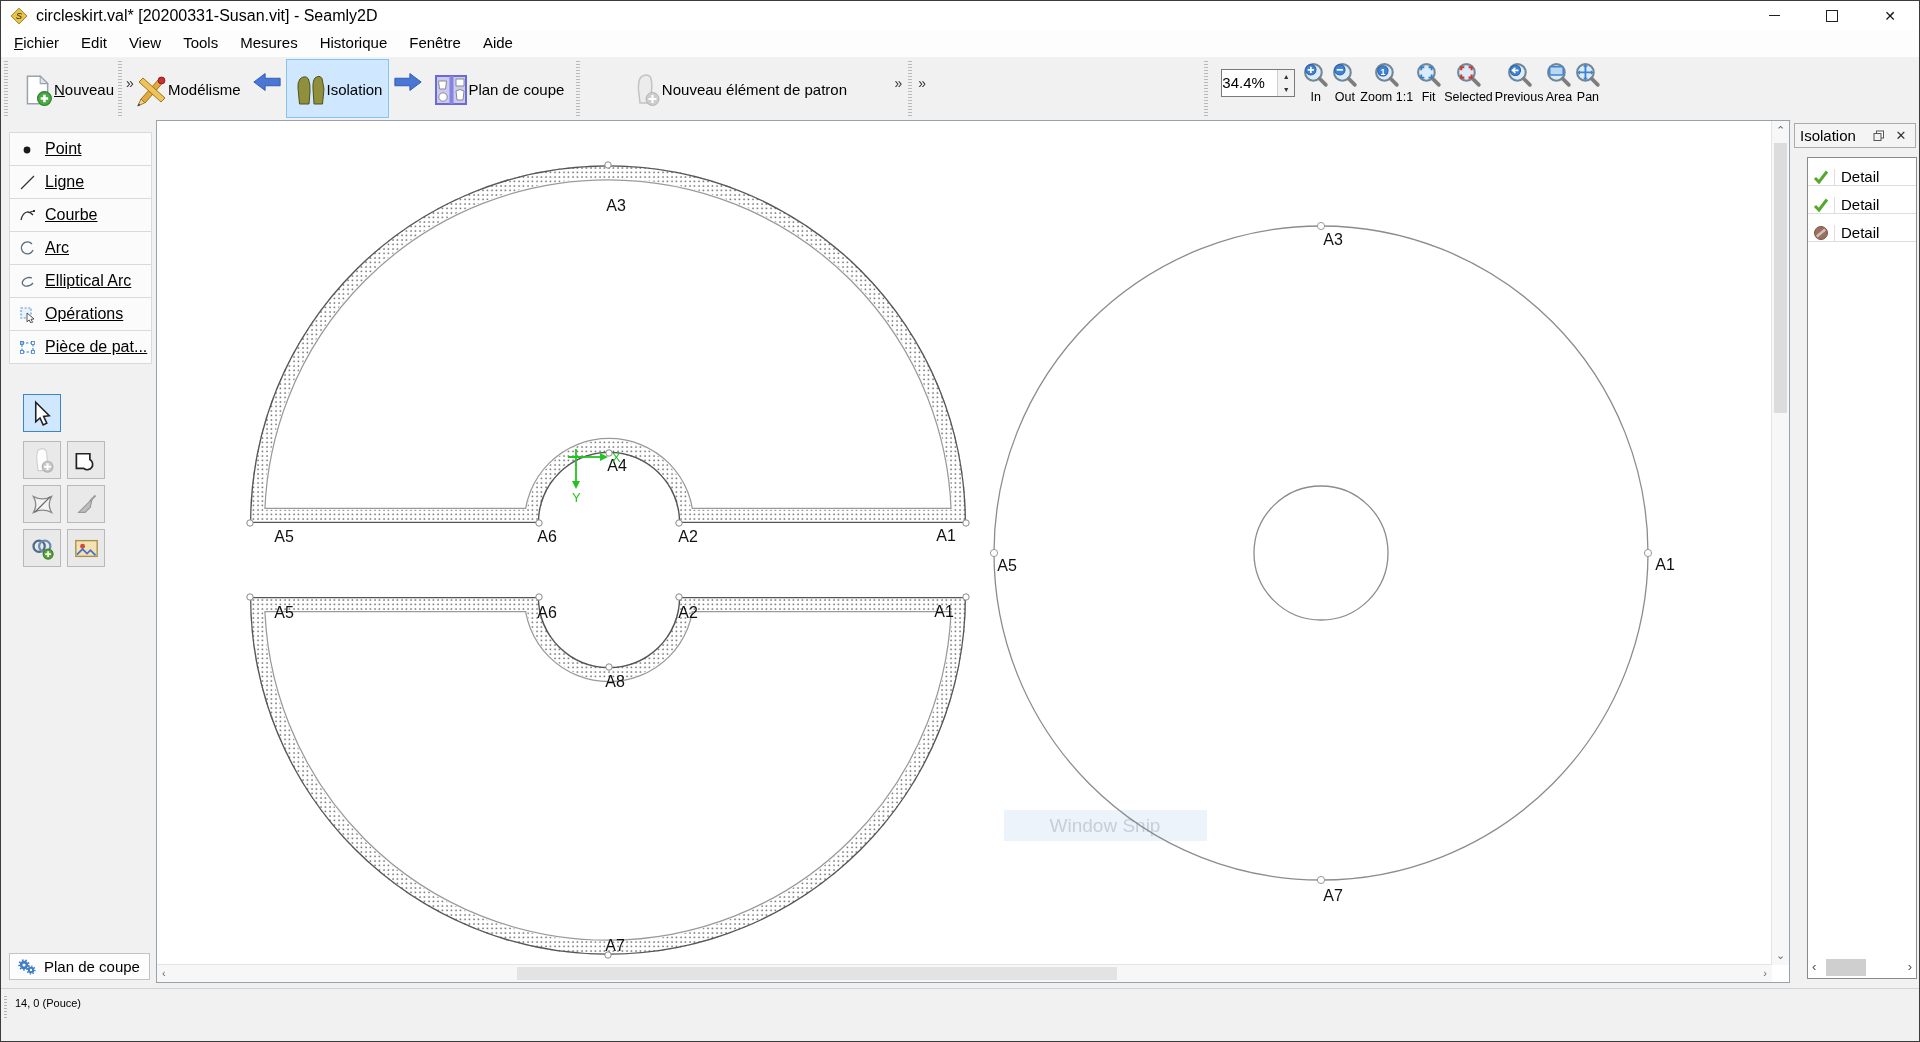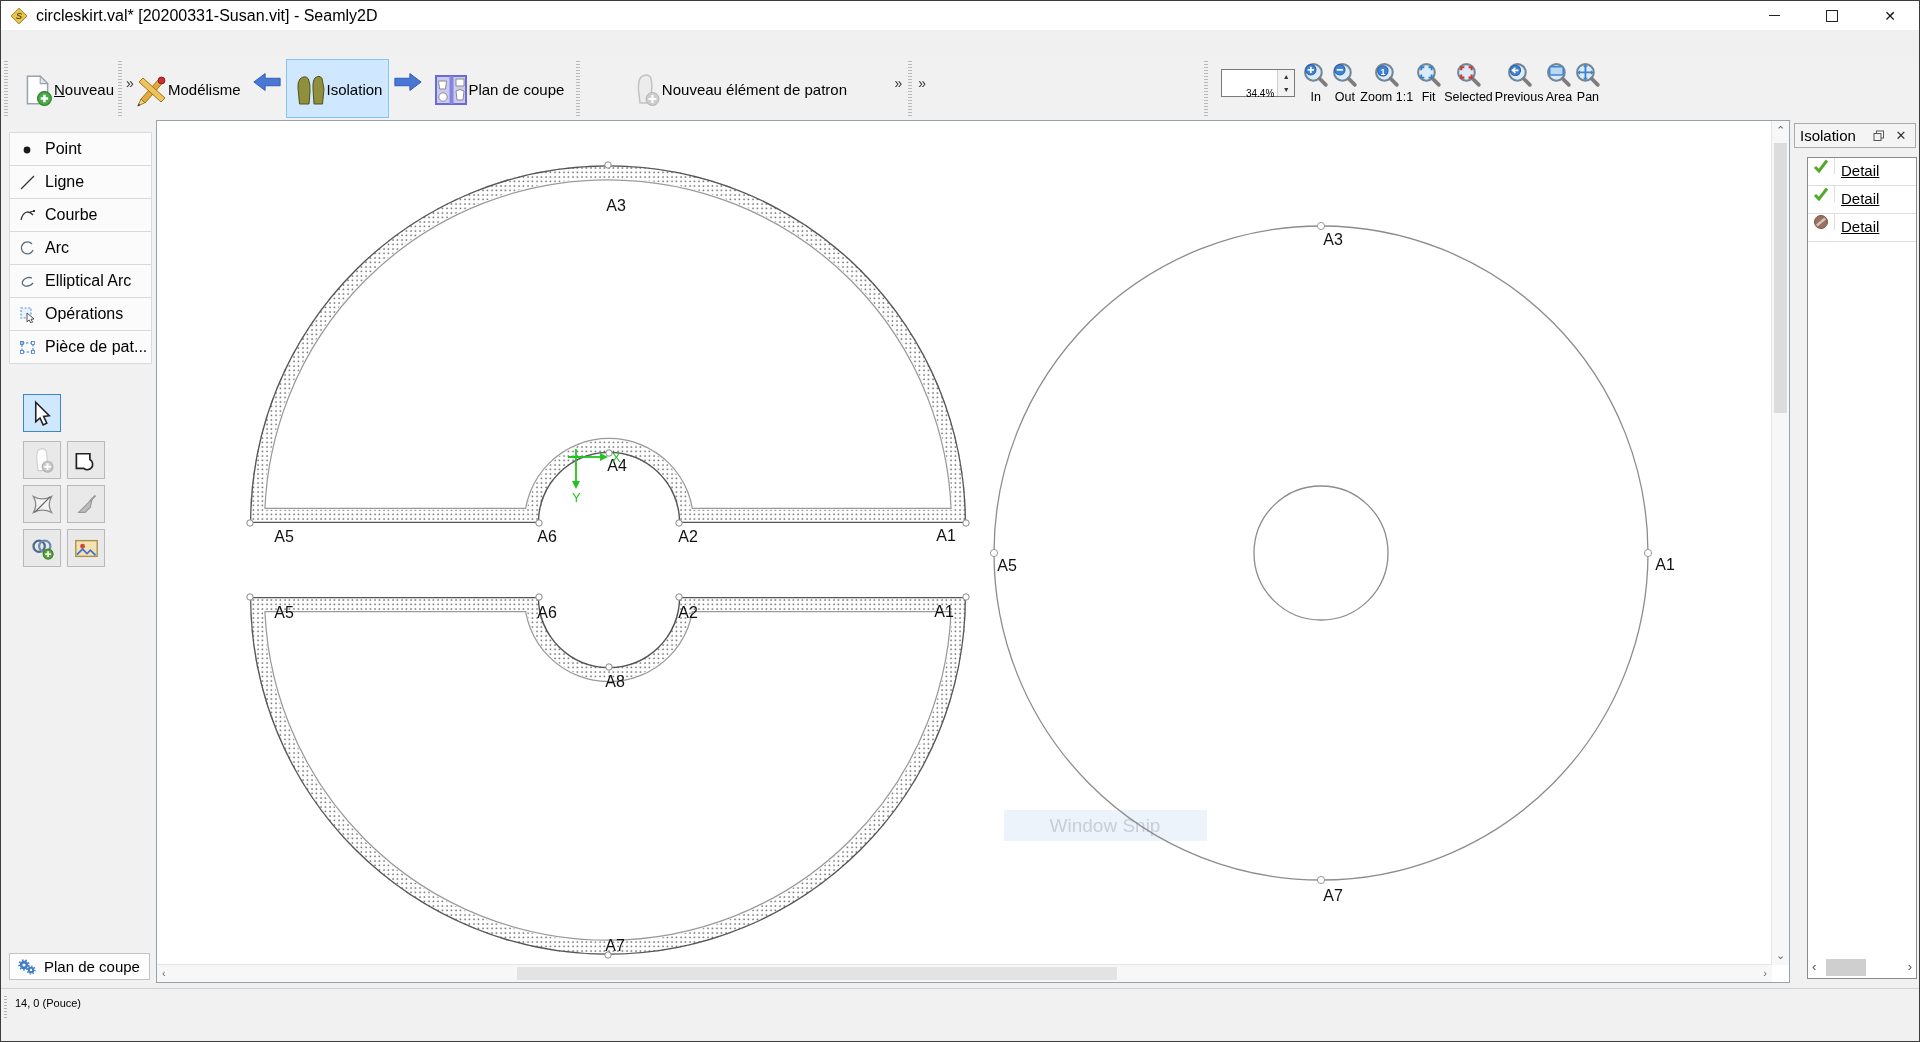--- a/index.html
+++ b/index.html
@@ -28,30 +28,30 @@
   .grip{width:4px;margin:4px 3px;background:repeating-linear-gradient(to bottom,#b9b9b9 0 1px,transparent 1px 3px);}
   .tb-sec{display:flex;align-items:stretch;}
   .tb-btn{display:flex;flex-direction:row;align-items:center;margin:2px 2px;padding:1px 6px 0 6px;border:1px solid transparent;}
   .tb-btn .ticon{width:34px;height:34px;margin-top:2px;}
   .tb-btn .tlabel{font-size:15px;margin-top:1px;white-space:nowrap;}
   .tb-btn.checked{background:#cfe8ff;border:1px solid #84c3f2;}
   .tb-btn.disabled .tlabel{color:#000000;}
   .chev{align-self:center;font-size:14px;color:#333;padding:0 3px;margin-top:-12px;}
   .nav-arrow{align-self:center;width:30px;height:26px;margin:0 2px 14px 2px;}
   .spinbox{align-self:center;display:flex;height:26px;border:1px solid #7a7a7a;background:#fff;margin:0 6px 12px 10px;}
-  .spin-val{width:52px;font-size:10px;text-align:right;padding:18px 3px 0 0;}
+  .spin-val{width:52px;font-size:15px;padding:4px 3px 0 0;}
   .spin-arrows{width:16px;display:flex;flex-direction:column;border-left:1px solid #cfcfcf;}
   .spin-arrows div{flex:1;display:flex;align-items:center;justify-content:center;font-size:7px;color:#333;background:#f2f2f2;}
   .zoom-btn{display:flex;flex-direction:column;align-items:center;margin:2px 1px;padding-top:2px;}
   .zoom-btn .zicon{width:27px;height:27px;}
   .zoom-btn .zlabel{font-size:12.5px;margin-top:2px;white-space:nowrap;}
   
   .sidebar{position:absolute;left:0;top:119px;width:155px;bottom:52px;background:#f1f1f1;}
   .group-btn{position:relative;margin:0 4px 0 8px;height:34px;background:#fbfbfb;border:1px solid #dadada;
-    margin-top:-1px;display:flex;align-items:center;gap:9px;padding-left:9px;font-size:16px;box-sizing:border-box;}
+    margin-top:-1px;display:flex;align-items:center;gap:9px;padding-left:9px;font-size:16px;box-sizing:border-box;text-decoration:underline;}
   .group-btn:first-child{margin-top:12px;}
   .gicon{width:17px;height:17px;flex:0 0 auto;}
   .tool-btn{position:absolute;width:38px;height:38px;background:#e9e9e9;border:1px solid #b9b9b9;
     display:flex;align-items:center;justify-content:center;box-sizing:border-box;}
   .tool-btn.sel{background:#cfe8ff;border:1px solid #3f85c6;}
   .tool-btn svg{width:27px;height:27px;}
   .pdc-btn{position:absolute;left:8px;top:833px;width:141px;height:27px;background:#fdfdfd;border:1px solid #c3c3c3;
     display:flex;align-items:center;gap:7px;padding-left:7px;font-size:15px;box-sizing:border-box;}
   
   .canvas{position:absolute;left:155px;top:119px;width:1634px;height:863px;background:#ffffff;
@@ -63,21 +63,21 @@
   .hthumb{position:absolute;top:2px;bottom:2px;left:360px;width:600px;background:#e3e3e3;}
   
   .rpanel{position:absolute;left:1790px;top:119px;right:0;bottom:52px;background:#f1f1f1;}
   .rp-header{position:absolute;left:3px;top:3px;right:3px;height:25px;background:#f4f4f4;border:1px solid #ababab;
     display:flex;align-items:center;padding:0 5px;box-sizing:border-box;}
   .rp-title{font-size:15px;}
   .rp-btn{margin-left:auto;width:18px;height:18px;display:flex;align-items:center;justify-content:center;}
   .rp-btn + .rp-btn{margin-left:4px;}
   .rp-close{font-size:13px;color:#333;}
   .detail-list{position:absolute;left:16px;top:37px;width:108px;bottom:10px;background:#fff;border:1px solid #8a8a8a;}
-  .detail-row{height:27px;display:flex;align-items:flex-start;border-bottom:1px solid #dedede;text-decoration:underline;}
+  .detail-row{height:27px;display:flex;align-items:flex-end;border-bottom:1px solid #dedede;}
   .d-ic{width:26px;border-right:1px solid #dedede;display:flex;align-items:center;justify-content:center;}
   .d-ic svg{width:16px;height:16px;}
   .d-label{font-size:15px;padding:4px 0 0 6px;}
   .rp-scroll{position:absolute;left:0;right:0;bottom:0;height:21px;background:#fff;}
   .rp-scroll .sb-arrow{color:#555;font-size:13px;}
   .rp-thumb{position:absolute;left:18px;top:2px;width:40px;bottom:2px;background:#cfcfcf;}
   
   .statusbar{position:absolute;left:0;right:0;bottom:0;height:52px;background:#f1f1f1;border-top:1px solid #d2d2d2;}
   .sb-grip{position:absolute;left:3px;top:7px;width:3px;height:22px;
     background:repeating-linear-gradient(to bottom,#b5b5b5 0 1px,transparent 1px 3px);}
@@ -101,20 +101,30 @@
         </div>
       <div class="win-btn">
           <div class="glyph-max"></div>
         </div>
       <div class="win-btn">
           <div class="glyph-close">✕</div>
         </div>
     </div>
   </div>
 
+  <div class="menubar">
+    <div class="menu-item"><span class="mn">Fichier</span></div>
+    <div class="menu-item"><span>Edit</span></div>
+    <div class="menu-item"><span>View</span></div>
+    <div class="menu-item"><span>Tools</span></div>
+    <div class="menu-item"><span>Mesures</span></div>
+    <div class="menu-item"><span>Historique</span></div>
+    <div class="menu-item"><span>Fenêtre</span></div>
+    <div class="menu-item"><span>Aide</span></div>
+  </div>
 
   <div class="toolbar">
     <div class="grip"></div>
 
     <div class="tb-sec" style="width:104px;">
       <div class="tb-btn">
         <svg class="ticon" viewBox="0 0 32 32">
           <path d="M7 3h12l7 7v19H7z" fill="#fff" stroke="#9aa3ad" stroke-width="1.4"></path>
           <path d="M19 3l7 7h-7z" fill="#dfe5ea" stroke="#9aa3ad"></path>
           <circle cx="23" cy="24" r="6.5" fill="#49a942" stroke="#2f7d2a"></circle>

